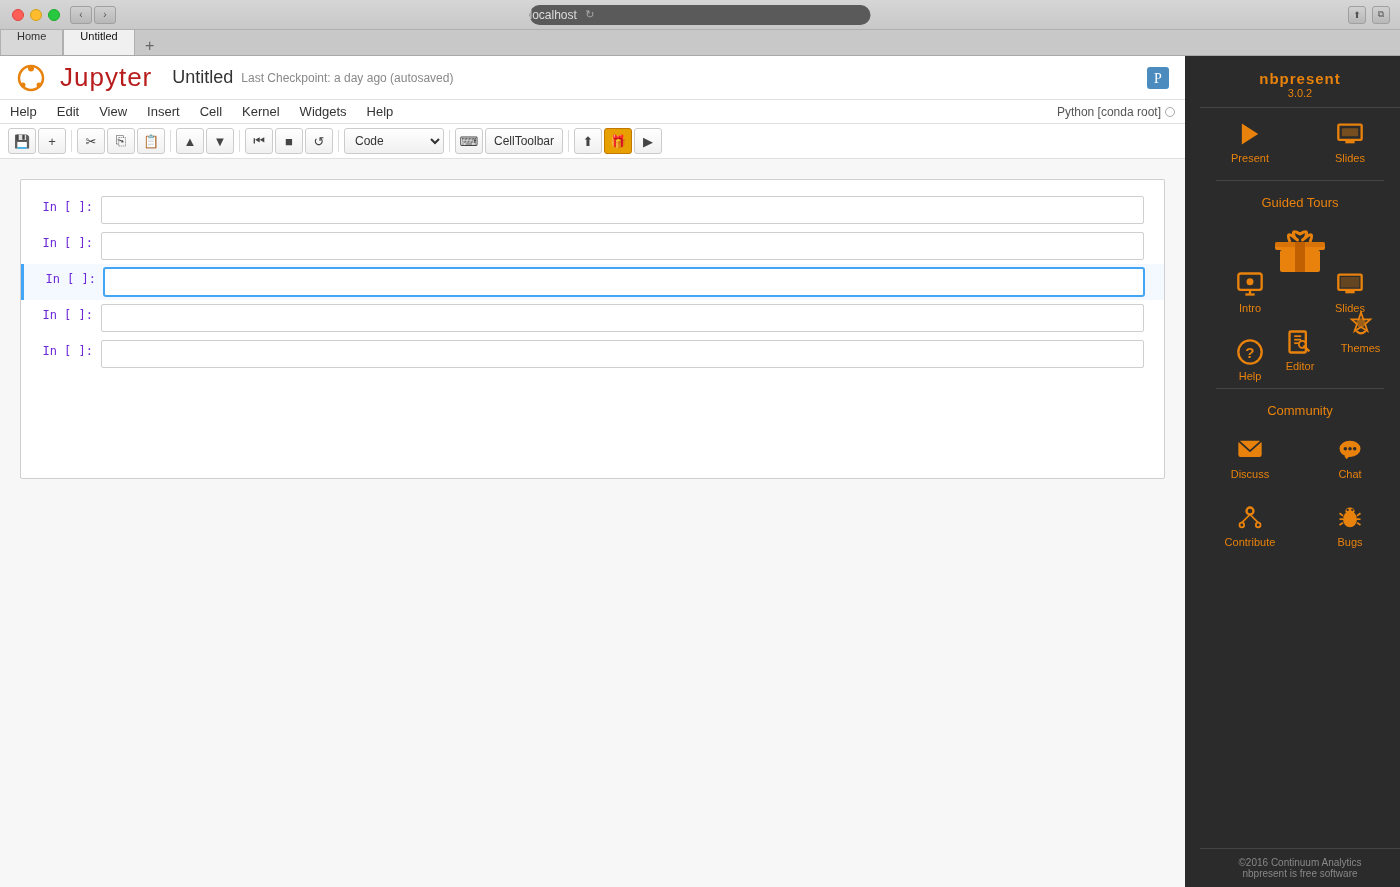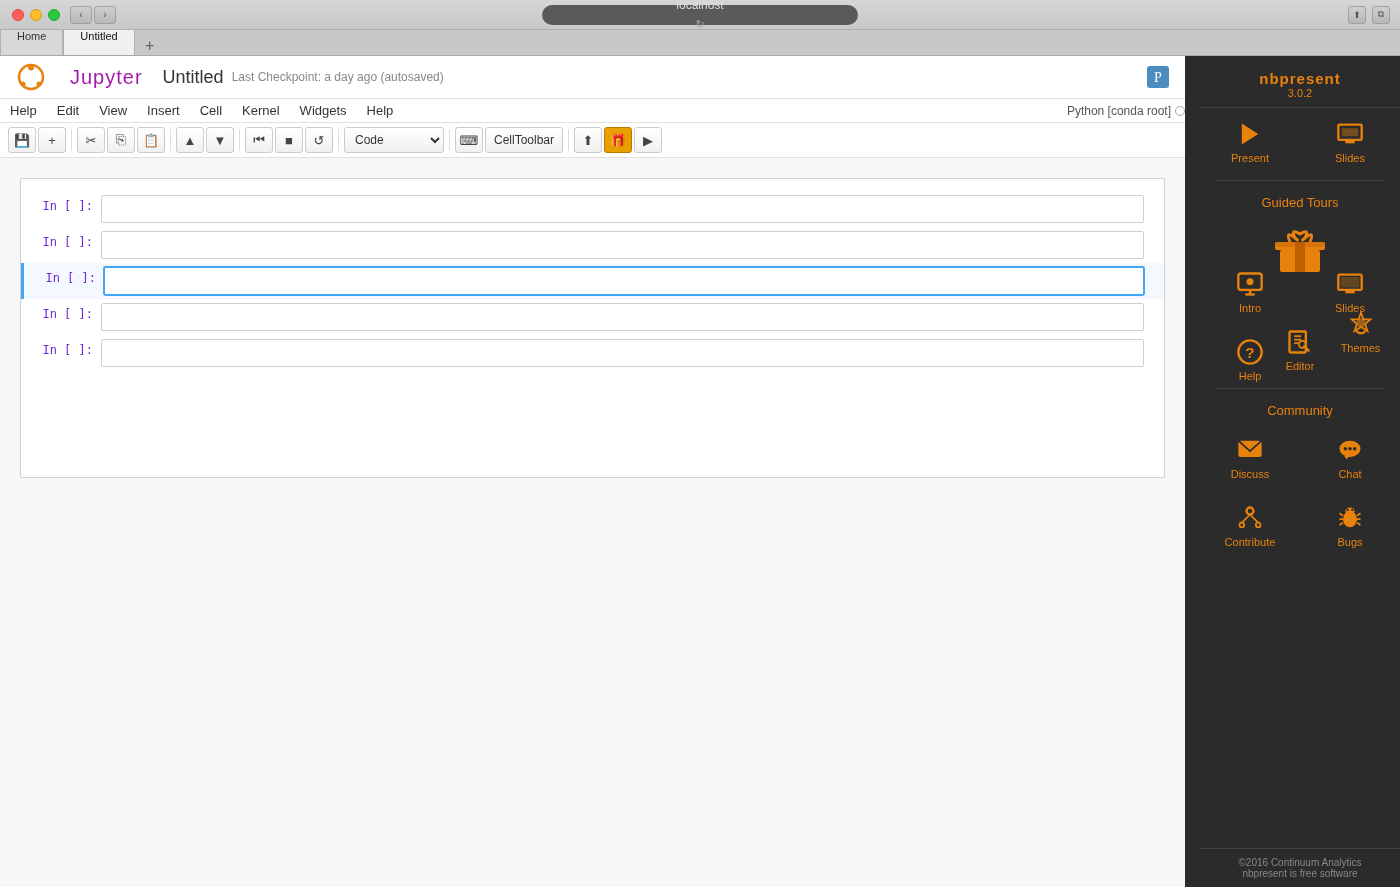--- a/index.html
+++ b/index.html
@@ -50,31 +50,30 @@
 
     .address-bar-wrapper {
       flex: 1;
       display: flex;
       justify-content: center;
       position: absolute;
       left: 50%;
       transform: translateX(-50%);
     }
     .address-bar {
-      width: 316px;
+      width: 341px;
       height: 20px;
       background: #5a5a5a;
       border-radius: 10px;
       display: flex;
       align-items: center;
-      justify-content: center;
+      justify-content: flex-start;
       gap: 6px;
       color: #ddd;
       font-size: 12px;
-      flex-direction: column;
     }
     .refresh-btn {
       width: 14px;
       height: 14px;
       display: flex;
       align-items: center;
       justify-content: center;
       color: #aaa;
       font-size: 11px;
     }
@@ -201,20 +200,21 @@
       padding: 2px 10px;
       font-size: 13px;
       color: #333;
       cursor: pointer;
       border-radius: 3px;
     }
     .kernel-info {
       margin-left: auto;
       font-size: 12px;
       color: #555;
+      padding-right: 10px;
       display: flex;
       align-items: center;
       gap: 4px;
     }
     .kernel-circle {
       width: 10px;
       height: 10px;
       border-radius: 50%;
       border: 1px solid #aaa;
       background: transparent;
@@ -440,21 +440,21 @@
       <div class="nb-title-row">
         <div class="jupyter-logo">
 
           <svg width="30" height="30" viewBox="0 0 30 30">
             <ellipse cx="15" cy="15" rx="12" ry="12" fill="none" stroke="#e8820c" stroke-width="2.5"></ellipse>
             <circle cx="15" cy="5.5" r="3" fill="#e8820c"></circle>
             <circle cx="7" cy="22" r="2.5" fill="#e8820c"></circle>
             <circle cx="23" cy="22" r="2.5" fill="#e8820c"></circle>
           </svg>
         </div>
-        <span style="font-size:20px; font-weight:300; color:#a21caf; margin-left:16px; letter-spacing:1px;">Jupyter</span>
+        <span style="font-size:26px; font-weight:300; color:#b91c1c; margin-left:6px; letter-spacing:1px;">Jupyter</span>
         <span class="nb-title" style="margin-left:12px;">Untitled</span>
         <span class="nb-checkpoint">Last Checkpoint: a day ago (autosaved)</span>
         <div class="python-badge">
 
           <svg width="22" height="22" viewBox="0 0 22 22">
             <rect width="22" height="22" rx="3" fill="#4b8bbe"></rect>
             <text x="11" y="16" text-anchor="middle" font-size="14" fill="white" font-family="serif">P</text>
           </svg>
         </div>
       </div>

